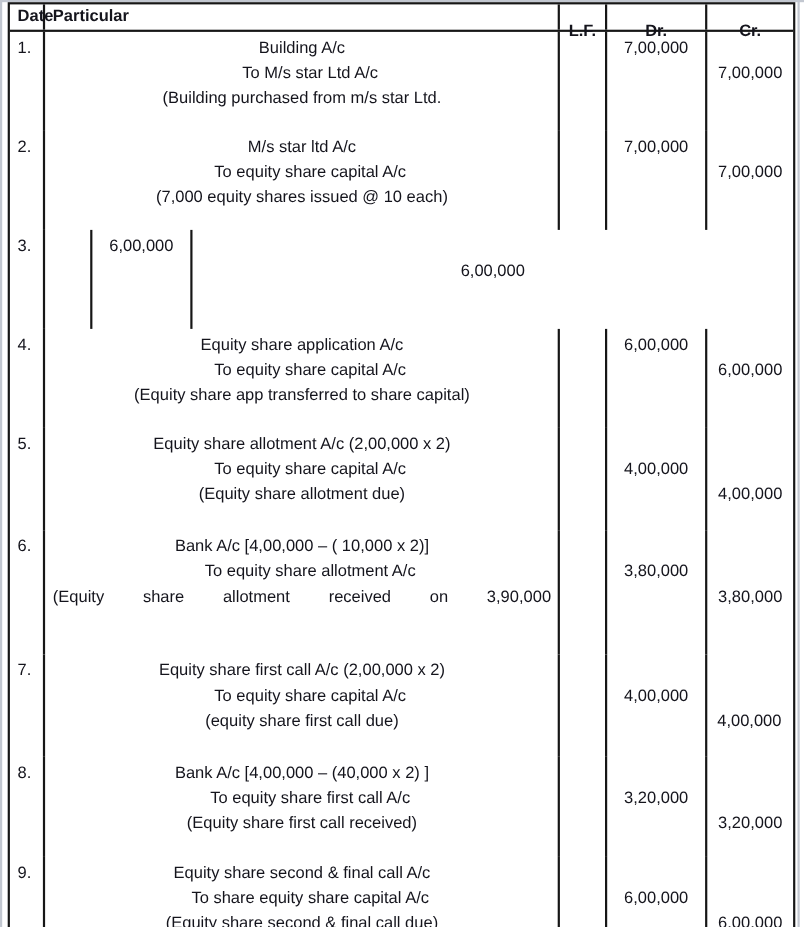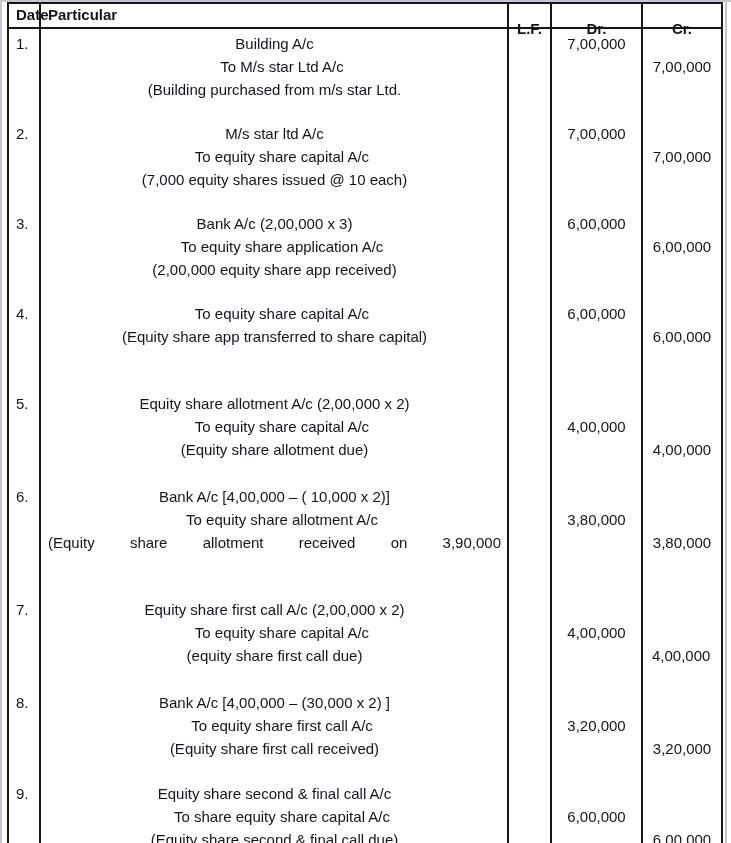--- a/index.html
+++ b/index.html
@@ -107,41 +107,35 @@
     </div>
     <div class="cell c-cr">
       <span class="amount" style="margin-top: 23px;">7,00,000</span>
     </div>
   </div>
 
   <div class="row entry-row" style="min-height: 90px;">
     <div class="cell c-date">
       <span class="date-no">3.</span>
     </div>
-    <div class="cell c-part">
-      <div class="line debit-line">Bank A/c (2,00,000 x 3)</div>
-      <div class="line credit-line">To equity share application A/c</div>
-      <div class="narration">
-              <div class="line narr-line">(2,00,000 equity share app received)</div>
-            </div>
-    </div>
     <div class="cell c-lf"></div>
     <div class="cell c-dr">
       <span class="amount" style="margin-top: 0px;">6,00,000</span>
     </div>
     <div class="cell c-cr">
       <span class="amount" style="margin-top: 23px;">6,00,000</span>
     </div>
   </div>
 
   <div class="row entry-row" style="min-height: 90px;">
     <div class="cell c-date">
       <span class="date-no">4.</span>
     </div>
     <div class="cell c-part">
+      <div class="line debit-line">Equity share application A/c</div>
       <div class="line credit-line">To equity share capital A/c</div>
       <div class="narration">
               <div class="line narr-line">(Equity share app transferred to share capital)</div>
             </div>
     </div>
     <div class="cell c-lf"></div>
     <div class="cell c-dr">
       <span class="amount" style="margin-top: 0px;">6,00,000</span>
     </div>
     <div class="cell c-cr">
@@ -207,21 +201,21 @@
     <div class="cell c-cr">
       <span class="amount left" style="margin-top: 46px;">4,00,000</span>
     </div>
   </div>
 
   <div class="row entry-row" style="min-height: 91px;">
     <div class="cell c-date">
       <span class="date-no">8.</span>
     </div>
     <div class="cell c-part">
-      <div class="line debit-line">Bank A/c [4,00,000 – (30,000 x 2) ]</div>
+      <div class="line debit-line">Bank A/c [4,00,000 – (40,000 x 2) ]</div>
       <div class="line credit-line">To equity share first call A/c</div>
       <div class="narration">
               <div class="line narr-line">(Equity share first call received)</div>
             </div>
     </div>
     <div class="cell c-lf"></div>
     <div class="cell c-dr">
       <span class="amount" style="margin-top: 23px;">3,20,000</span>
     </div>
     <div class="cell c-cr">

